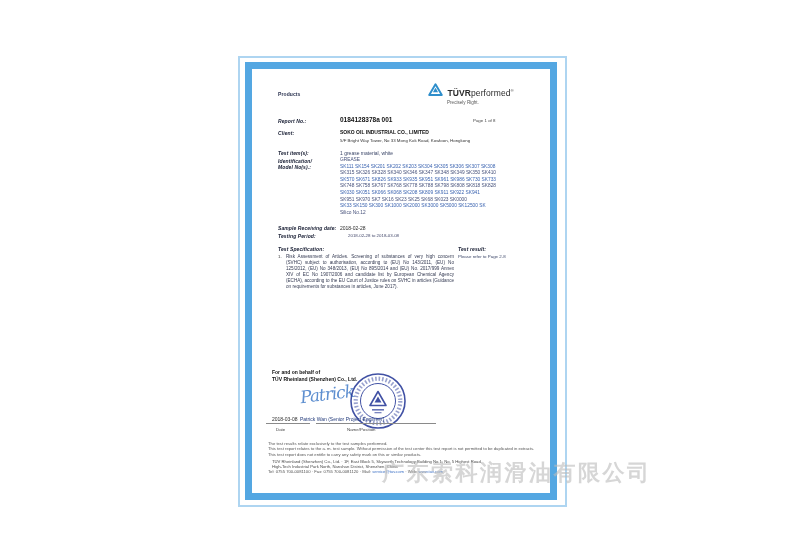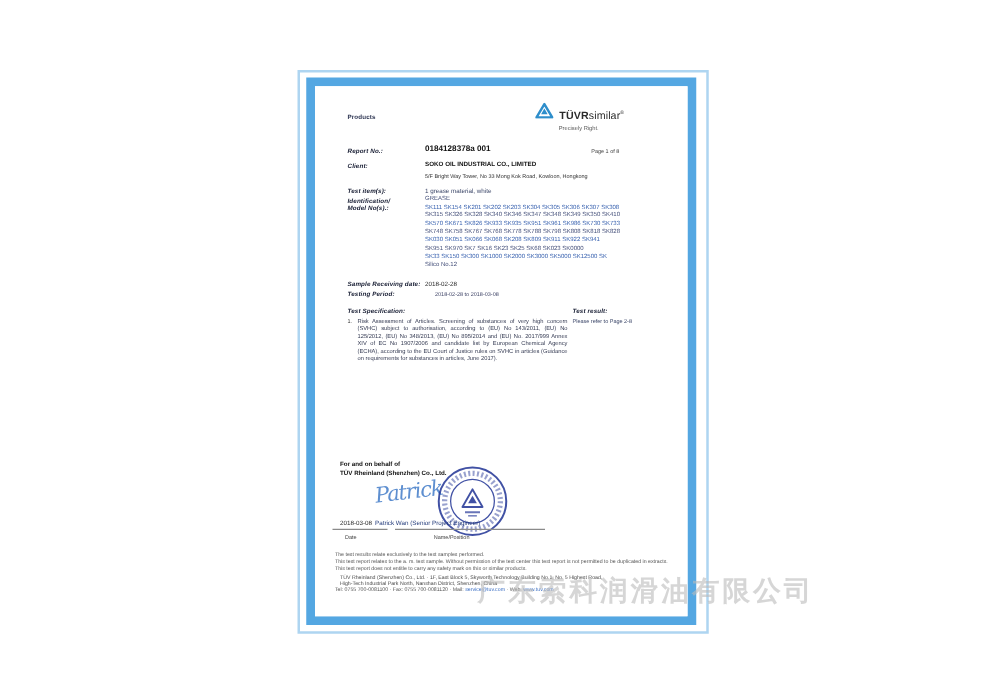--- a/index.html
+++ b/index.html
@@ -44,21 +44,21 @@
 
     <div class="abs lbl" style="left:26px;top:22px;font-style:normal;color:#2b3350;">Products</div>
 
     <div class="abs" style="left:176px;top:13px;">
       <span style="vertical-align:top;display:inline-block;">
         <svg width="15" height="13" viewBox="0 0 34 30">
           <path d="M17 3 L31.5 27.5 H2.5 Z" fill="none" stroke="#2e8ecb" stroke-width="4.5" stroke-linejoin="round"></path>
           <path d="M17 11 L23 21.5 H11 Z" fill="#2e8ecb"></path>
         </svg>
       </span>
-      <span class="brand"><span class="bold">TÜVR</span><span class="rest">similar</span><sup style="font-size:4px;">®</sup></span>
+      <span class="brand"><span class="bold">TÜVR</span><span class="rest">performed</span><sup style="font-size:4px;">®</sup></span>
       <div class="tagline" style="margin-left:19px;margin-top:0px;">Precisely Right.</div>
     </div>
 
     <div class="abs lbl" style="left:26px;top:49px;">Report No.:</div>
     <div class="abs val bold" style="left:88px;top:47px;font-size:6.5px;color:#111;">0184128378a 001</div>
     <div class="abs tiny" style="left:221px;top:49px;color:#444;">Page 1 of 8</div>
 
     <div class="abs lbl" style="left:26px;top:61px;">Client:</div>
     <div class="abs val bold" style="left:88px;top:60px;color:#111;">SOKO OIL INDUSTRIAL CO., LIMITED</div>
     <div class="abs tiny" style="left:88px;top:69px;">5/F Bright Way Tower, No 33 Mong Kok Road, Kowloon, Hongkong</div>

